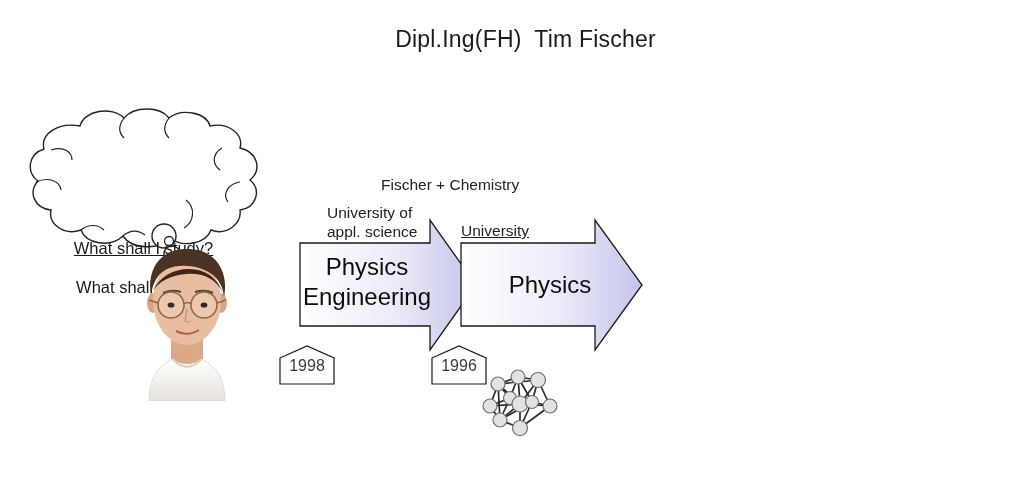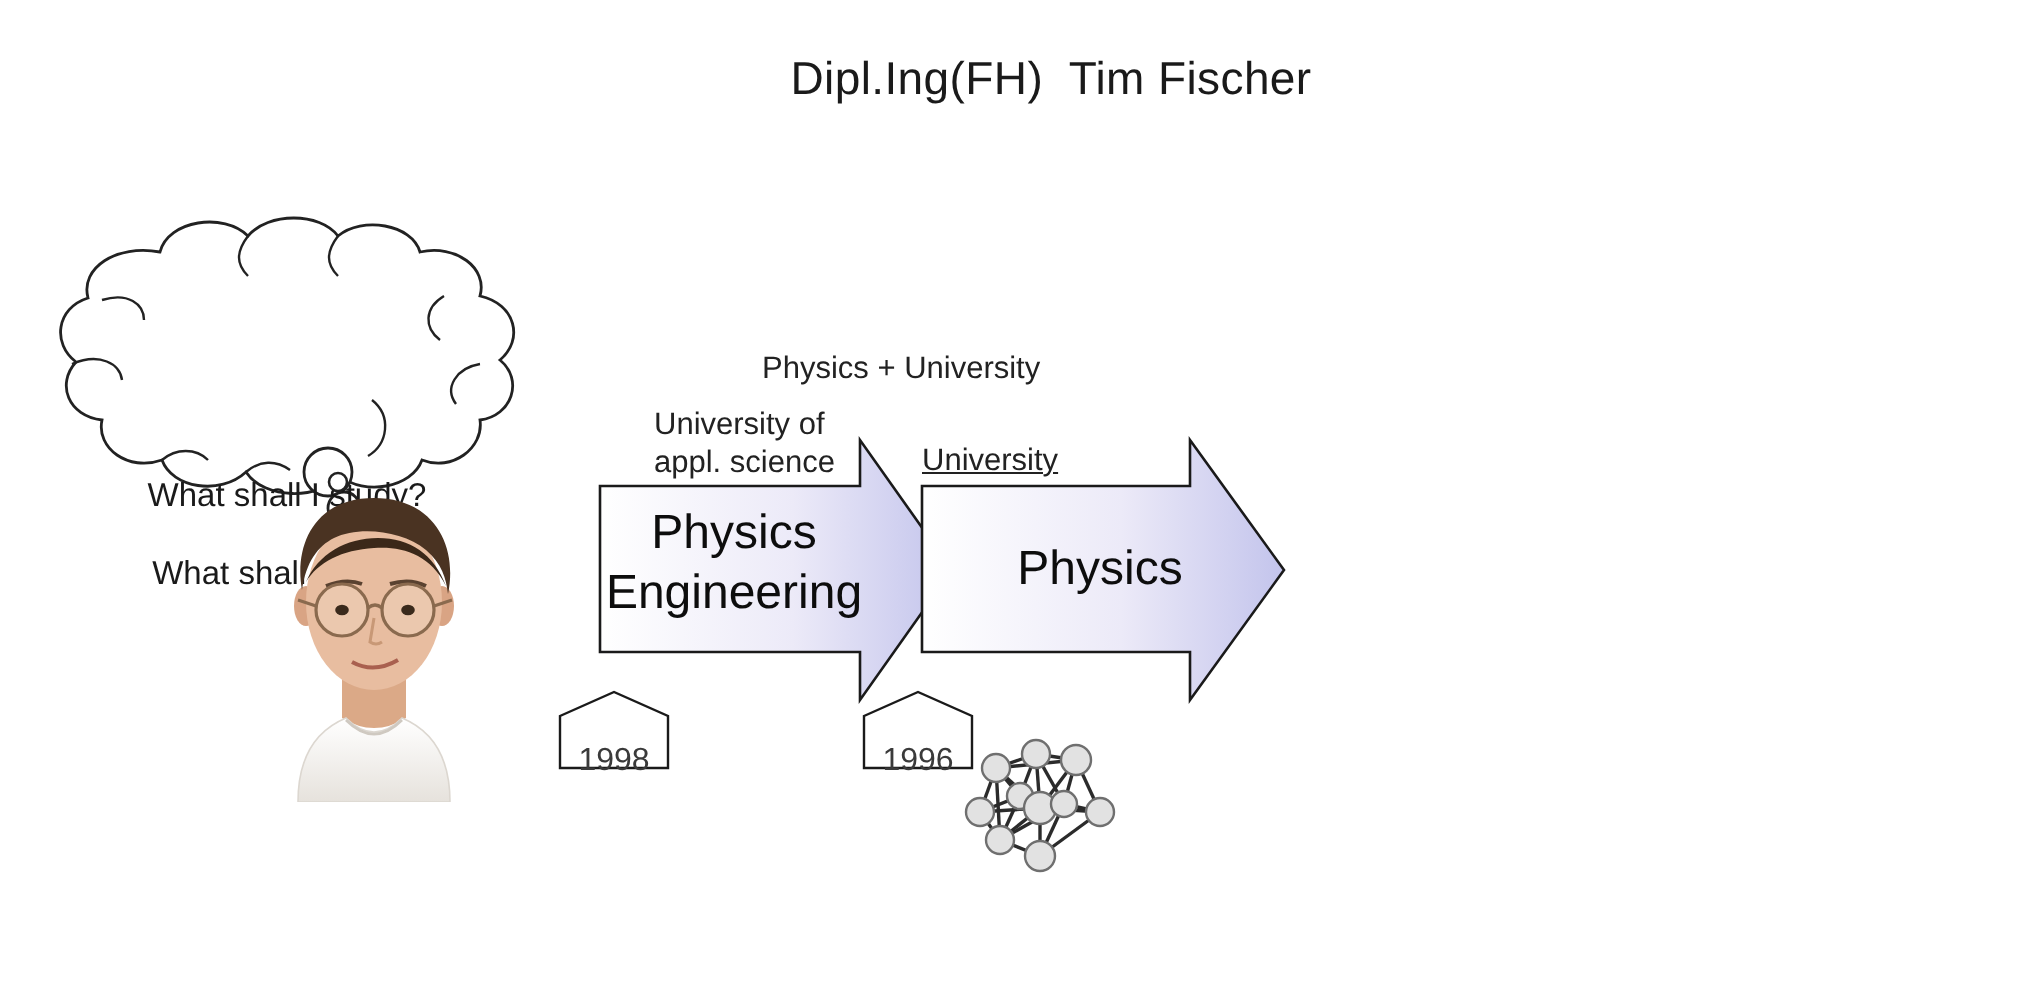--- a/index.html
+++ b/index.html
@@ -47,21 +47,21 @@
   }
   .bubble-line {
     position: absolute;
     width: 215px;
     left: 30px;
     text-align: center;
     font-size: 16.5px;
     color: #1a1a1a;
     white-space: nowrap;
   }
-  #bubble-line-1 { top: 135px; }
+  #bubble-line-1 { top: 135px; text-decoration: underline; }
   #bubble-line-2 { top: 174px; }
 
   
   #portrait {
     position: absolute;
     left: 133px;
     top: 233px;
     width: 108px;
     height: 168px;
   }
@@ -108,21 +108,21 @@
   
   .year-marker {
     position: absolute;
     width: 58px;
     height: 42px;
   }
   .year-marker svg { display: block; }
   .year-text {
     position: absolute;
     left: 0;
-    top: 28px;
+    top: 13px;
     width: 58px;
     text-align: center;
     font-size: 16px;
     color: #3a3a3a;
   }
   #year-1998 { left: 278px; top: 344px; }
   #year-2003 { left: 430px; top: 344px; }
 
   
   #network-graph {
@@ -220,21 +220,21 @@
       <ellipse cx="38" cy="72" rx="3.4" ry="2.6" fill="#3a2a1c"></ellipse>
       <ellipse cx="71" cy="72" rx="3.4" ry="2.6" fill="#3a2a1c"></ellipse>
 
       <path d="M54 76 L52 88 Q55 90 58 88" fill="none" stroke="#c89876" stroke-width="1.5"></path>
 
       <path d="M43 98 Q54 104 66 97" fill="none" stroke="#a9604f" stroke-width="2"></path>
     </g>
   </svg>
 </div>
 
-<div class="plain-label" id="label-physics-chemistry">Physics + University</div>
+<div class="plain-label" id="label-physics-chemistry">Fischer + Chemistry</div>
 
 <div class="plain-label" id="label-univ-appl">University of
 appl. science</div>
 
 <div class="plain-label" id="label-university">University</div>
 
 <div class="arrow-wrap" id="arrow1-wrap">
   <svg width="184" height="140" viewBox="0 0 184 140">
     <defs>
       <linearGradient id="arrowGrad1" x1="0" y1="0" x2="1" y2="0">

